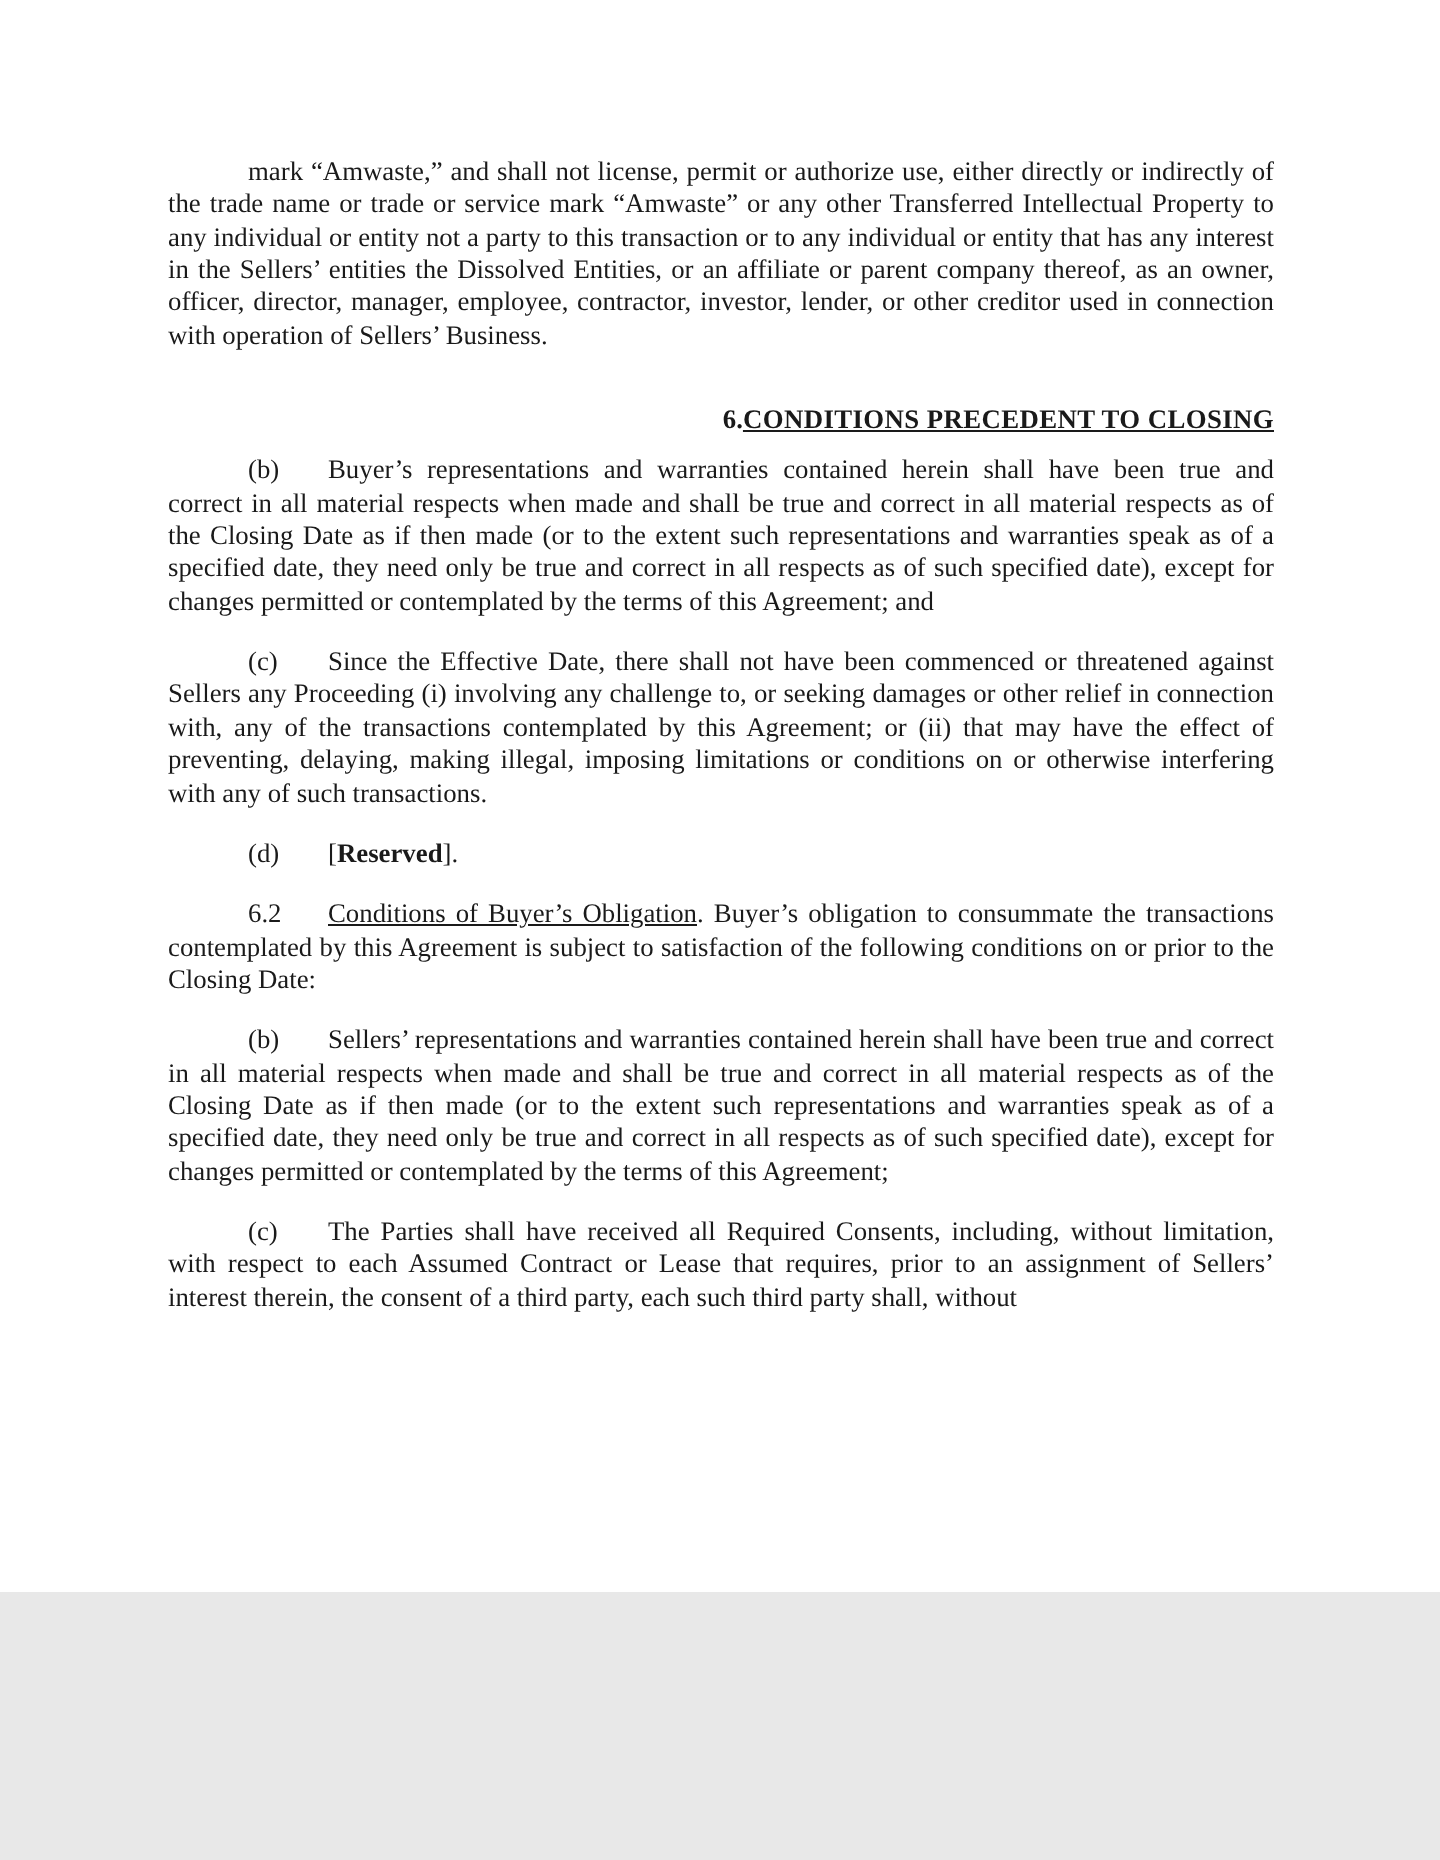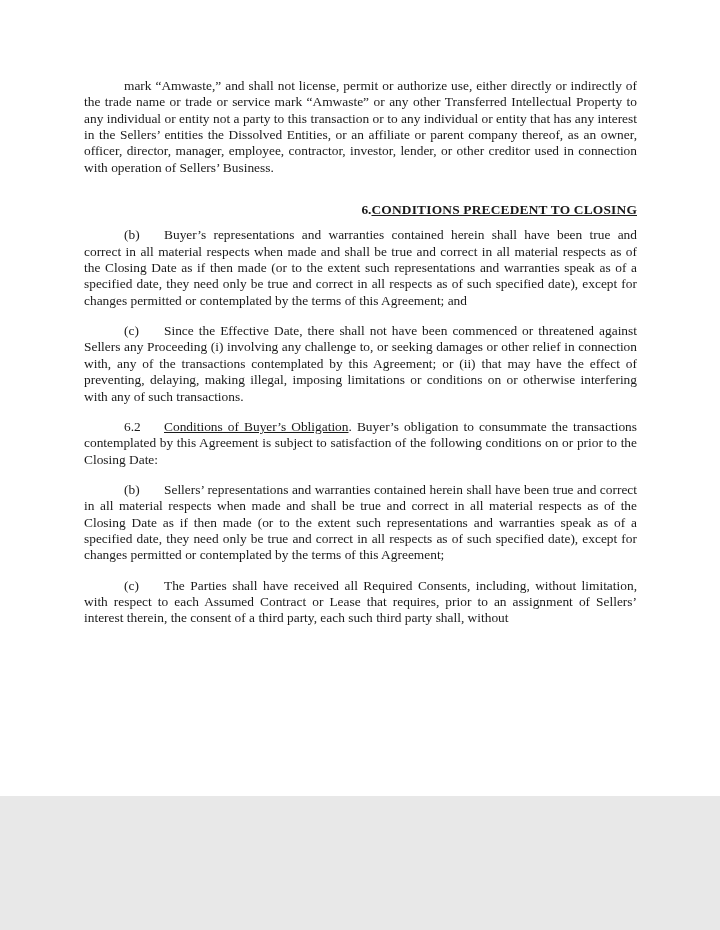--- a/index.html
+++ b/index.html
@@ -59,20 +59,21 @@
     <p class="para">mark “Amwaste,” and shall not license, permit or authorize use, either directly or indirectly of the trade name or trade or service mark “Amwaste” or any other Transferred Intellectual Property to any individual or entity not a party to this transaction or to any individual or entity that has any interest in the Sellers’ entities the Dissolved Entities, or an affiliate or parent company thereof, as an owner, officer, director, manager, employee, contractor, investor, lender, or other creditor used in connection with operation of Sellers’ Business.</p>
 
     <p class="heading"><span class="tab-label">6.</span><span class="title">CONDITIONS PRECEDENT TO CLOSING</span></p>
 
 
 
     <p class="para"><span class="tab-label">(b)</span><span>Buyer’s representations and warranties contained herein shall have been true and correct in all material respects when made and shall be true and correct in all material respects as of the Closing Date as if then made (or to the extent such representations and warranties speak as of a specified date, they need only be true and correct in all respects as of such specified date), except for changes permitted or contemplated by the terms of this Agreement; and</span></p>
 
     <p class="para"><span class="tab-label">(c)</span><span>Since the Effective Date, there shall not have been commenced or threatened against Sellers any Proceeding (i) involving any challenge to, or seeking damages or other relief in connection with, any of the transactions contemplated by this Agreement; or (ii) that may have the effect of preventing, delaying, making illegal, imposing limitations or conditions on or otherwise interfering with any of such transactions.</span></p>
 
+    <p class="para"><span class="tab-label">(d)</span><span>[</span><span class="bold">Reserved</span><span>].</span></p>
 
     <p class="para"><span class="tab-label">6.2</span><span class="clause-title">Conditions of Buyer’s Obligation</span><span>.  Buyer’s obligation to consummate the transactions contemplated by this Agreement is subject to satisfaction of the following conditions on or prior to the Closing Date:</span></p>
 
 
     <p class="para"><span class="tab-label">(b)</span><span>Sellers’ representations and warranties contained herein shall have been true and correct in all material respects when made and shall be true and correct in all material respects as of the Closing Date as if then made (or to the extent such representations and warranties speak as of a specified date, they need only be true and correct in all respects as of such specified date), except for changes permitted or contemplated by the terms of this Agreement;</span></p>
 
     <p class="para"><span class="tab-label">(c)</span><span>The Parties shall have received all Required Consents, including, without limitation, with respect to each Assumed Contract or Lease that requires, prior to an assignment of Sellers’ interest therein, the consent of a third party, each such third party shall, without</span></p>
 
   </div>
 

